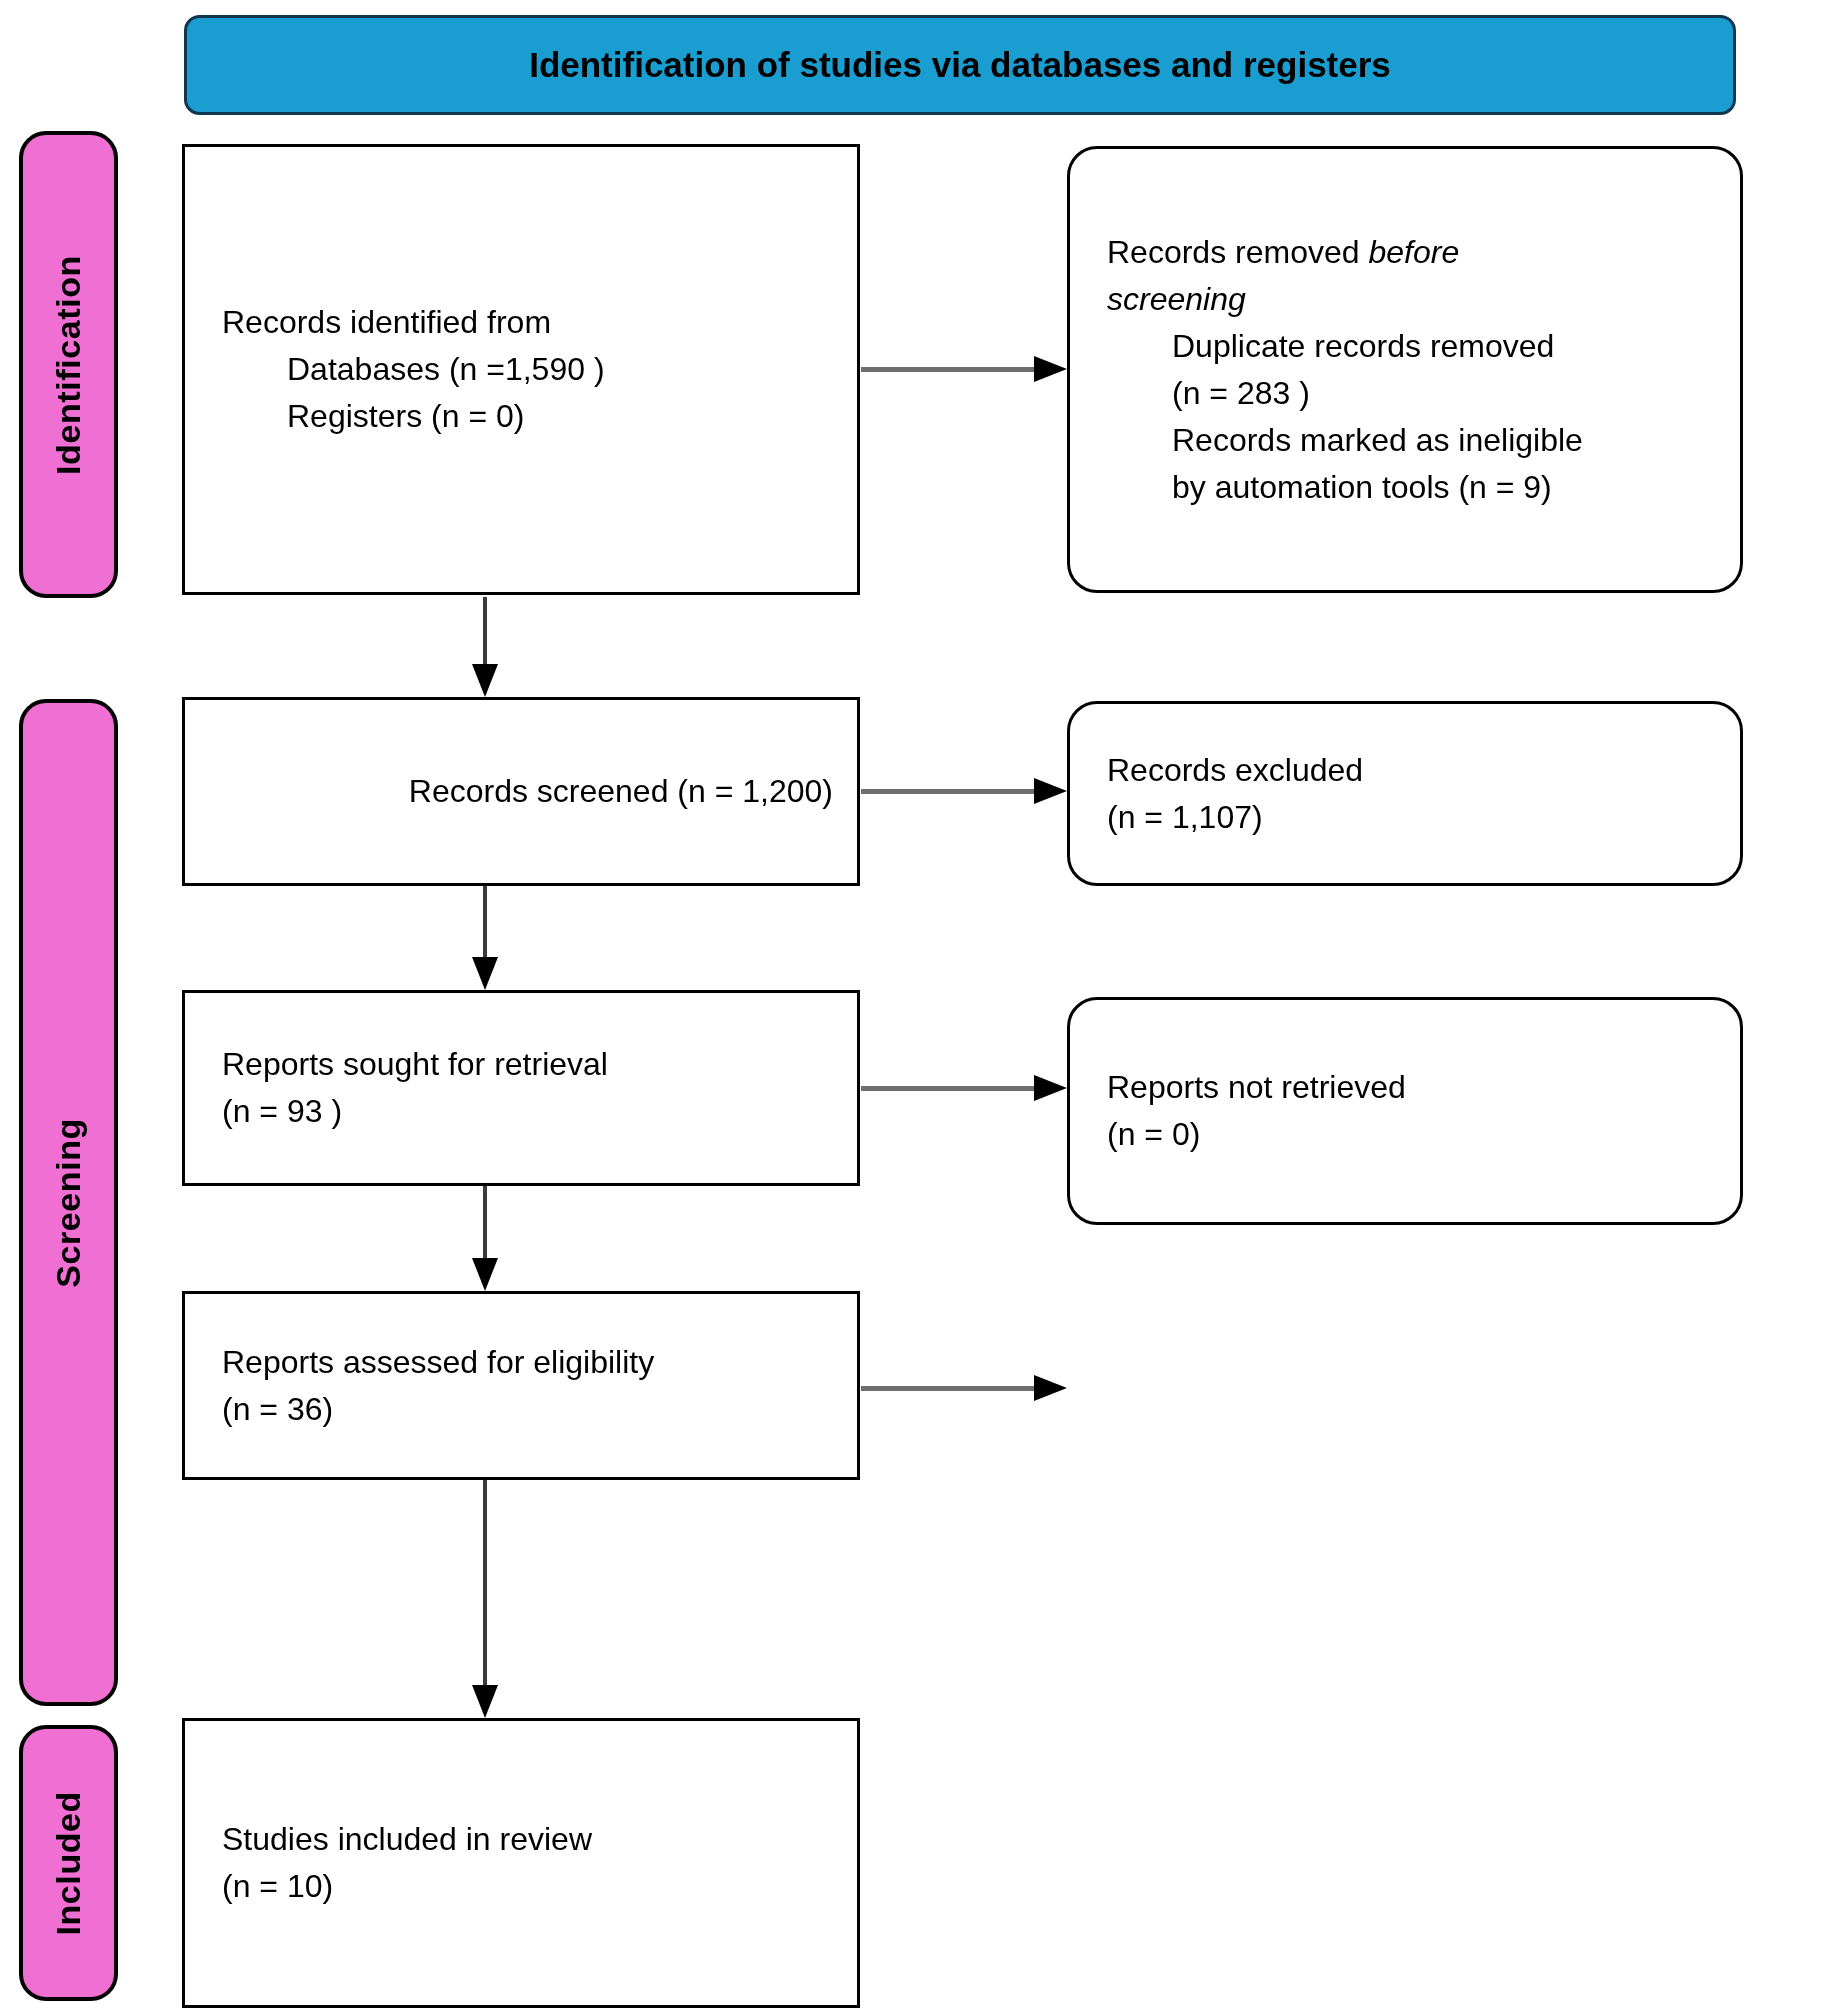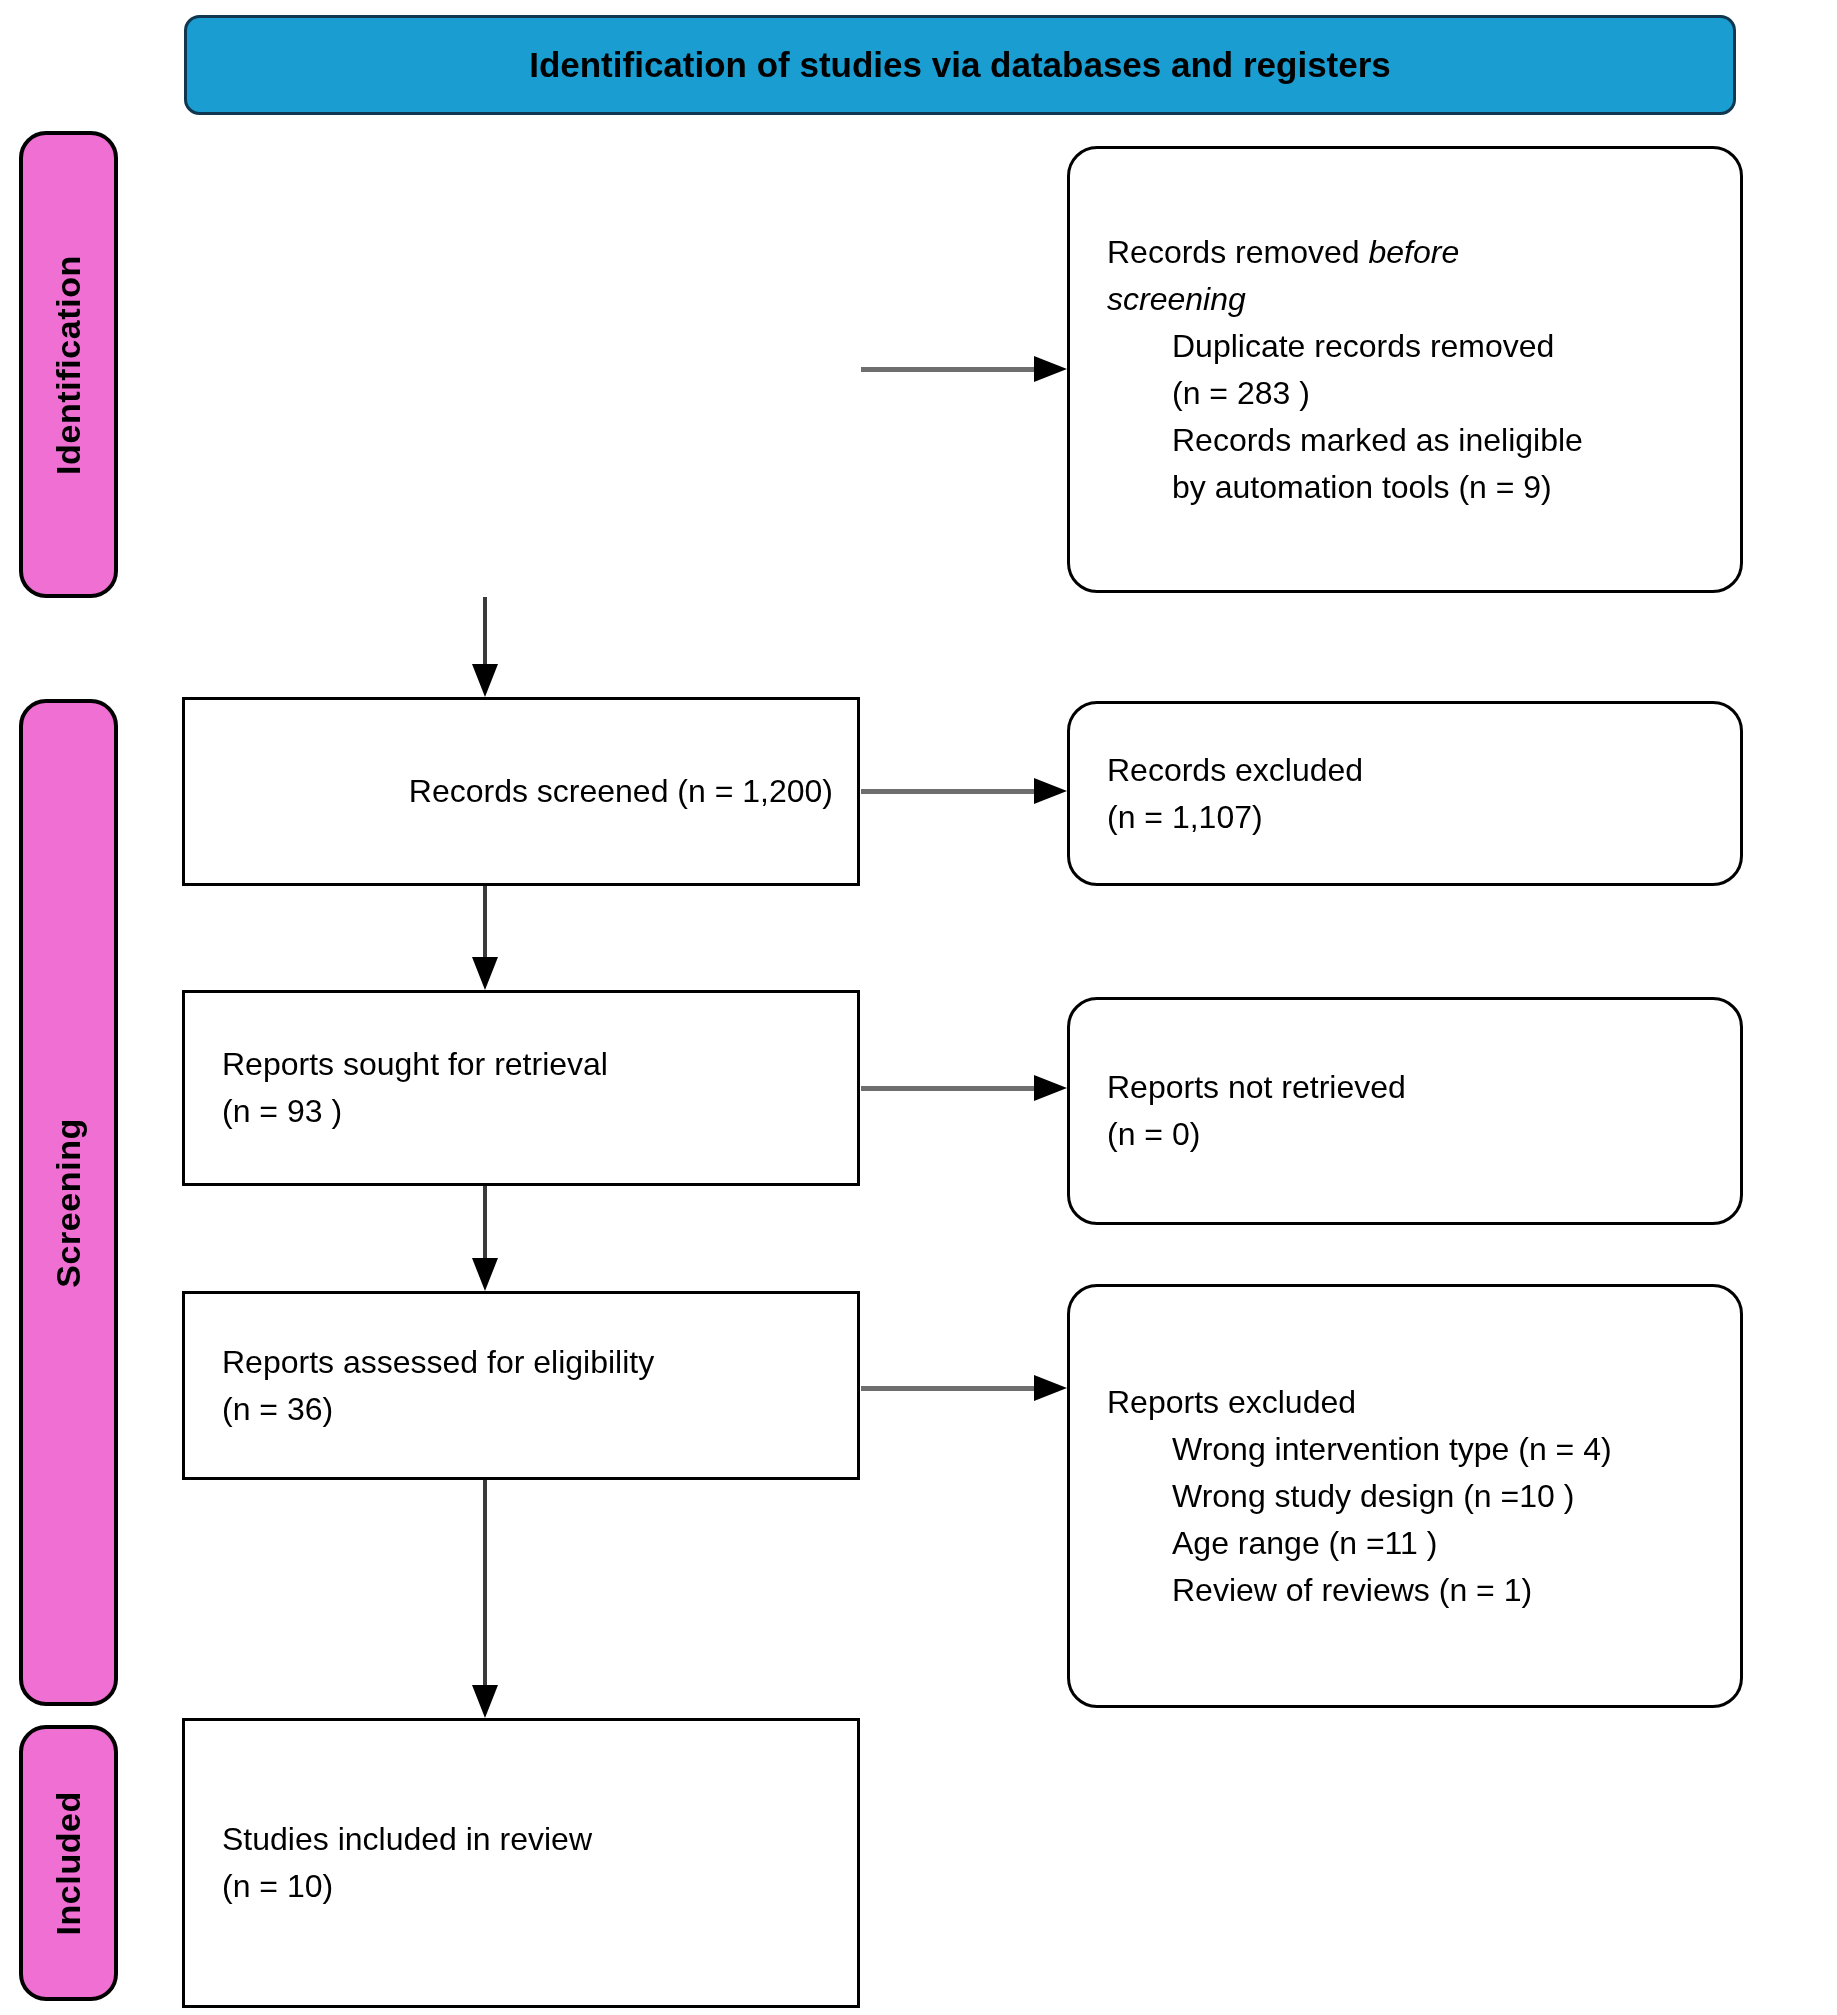--- a/index.html
+++ b/index.html
@@ -112,20 +112,25 @@
   <div class="stage stage-identification">
     <span class="stage-text">Identification</span>
   </div>
   <div class="stage stage-screening">
     <span class="stage-text">Screening</span>
   </div>
   <div class="stage stage-included">
     <span class="stage-text">Included</span>
   </div>
 
+  <div class="fbox col-left b1">
+    <div>Records identified from</div>
+    <div class="pre indent">Databases (n =1,590 )
+Registers (n = 0)</div>
+  </div>
 
   <div class="fbox col-right b2">
     <div>
       <span>Records removed </span><span class="italic">before</span><br>
       <span class="italic">screening</span>
     </div>
     <div class="pre indent">Duplicate records removed
 (n = 283 )</div>
     <div class="pre indent">Records marked as ineligible
 by automation tools (n = 9)</div>
@@ -145,27 +150,20 @@
   </div>
   <div class="fbox col-right b6">
     <div class="pre">Reports not retrieved
 (n = 0)</div>
   </div>
 
   <div class="fbox col-left b7">
     <div class="pre">Reports assessed for eligibility
 (n = 36)</div>
   </div>
-  <div class="fbox col-right b8">
-    <div>Reports excluded</div>
-    <div class="pre indent">Wrong intervention type (n = 4)</div>
-    <div class="pre indent">Wrong study design (n =10 )</div>
-    <div class="pre indent">Age range (n =11 )</div>
-    <div class="pre indent">Review of reviews (n = 1)</div>
-  </div>
 
   <div class="fbox col-left b9">
     <div class="pre">Studies included in review
 (n = 10)</div>
   </div>
 
   <div class="vline v1-line"></div>
   <div class="vhead v1-head"></div>
   <div class="vline v2-line"></div>
   <div class="vhead v2-head"></div>

